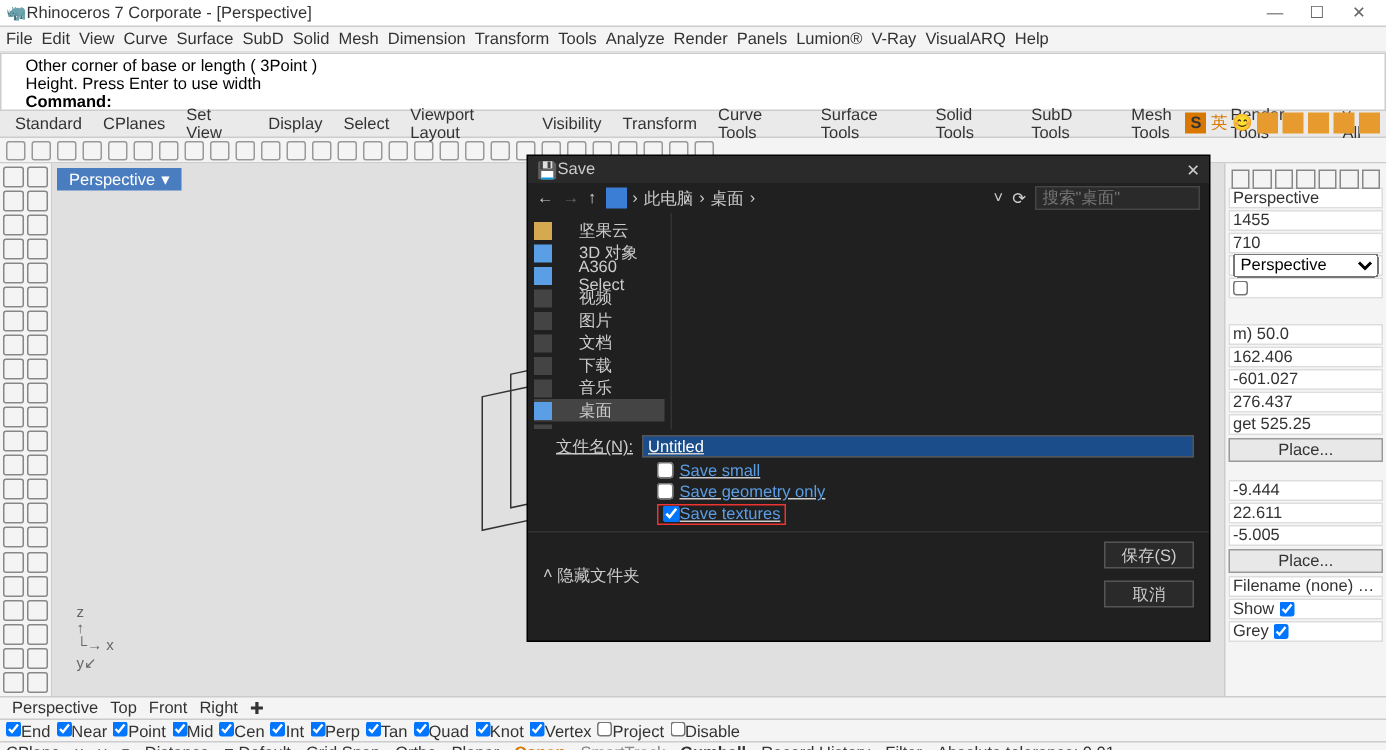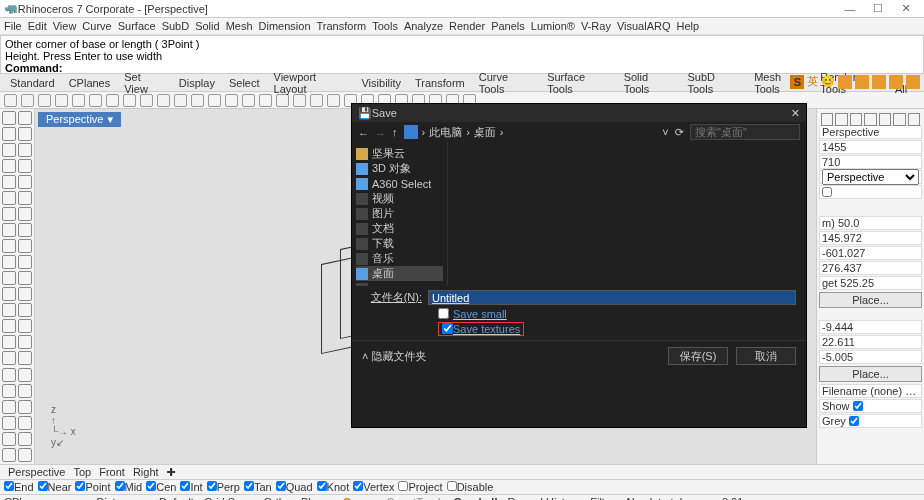--- a/index.html
+++ b/index.html
@@ -1,21 +1,21 @@
 <!DOCTYPE html>
 <html><head>
 <meta charset="utf-8">
 <style>
   *{margin:0;padding:0;box-sizing:border-box;font-family:"Microsoft YaHei",Tahoma,sans-serif;font-size:11px;}
   body{background:#f0f0f0;color:#333;width:924px;height:500px;overflow:hidden;position:relative;}
   .titlebar{height:18px;background:#fff;border-bottom:1px solid #ccc;display:flex;align-items:center;padding:0 4px;}
   .titlebar .title{flex:1;color:#333;}
   .titlebar .winbtn{width:28px;text-align:center;color:#666;}
   .menubar{height:17px;background:#f4f4f4;border-bottom:1px solid #ddd;display:flex;align-items:center;padding:0 4px;gap:6px;color:#333;}
-  .cmdarea{background:#fff;border:1px solid #ccc;padding:2px 4px;height:39px;line-height:12px;color:#000;}
+  .cmdarea{background:#fff;border:1px solid #ccc;padding:2px 16px;height:39px;line-height:12px;color:#000;}
   .tabbar{height:18px;background:#eaeaea;border-bottom:1px solid #ccc;display:flex;align-items:center;gap:14px;padding:0 10px;position:relative;}
   .tabbar span{color:#333;}
   .taboverlay{position:absolute;right:4px;top:0;display:flex;gap:3px;align-items:center;}
   .taboverlay .ic{width:14px;height:14px;display:inline-block;}
   .toolicons{height:17px;background:#f4f4f4;border-bottom:1px solid #ccc;display:flex;align-items:center;gap:4px;padding:0 4px;}
   .toolicons .ic{width:13px;height:13px;border:1px solid #999;border-radius:2px;}
   .mainrow{display:flex;height:355px;}
   .leftbar{width:35px;background:#f4f4f4;border-right:1px solid #ccc;display:flex;flex-wrap:wrap;gap:2px;padding:2px;}
   .leftbar .ic{width:14px;height:14px;border:1px solid #888;border-radius:2px;}
   .viewport{flex:1;background:#e0e0e0;position:relative;}
@@ -40,38 +40,38 @@
   .dlgtitle .t{flex:1;}
   .dlgtitle .x{color:#ccc;cursor:pointer;}
   .dlgnav{height:20px;display:flex;align-items:center;gap:6px;padding:0 6px;}
   .dlgnav .crumb{flex:1;display:flex;align-items:center;gap:4px;}
   .dlgnav .crumb .ic{width:14px;height:14px;background:#3a7fd5;}
   .dlgnav .search{width:110px;height:16px;background:#2a2a2a;border:1px solid #444;color:#888;padding:0 4px;}
   .dlgorg{height:18px;border-top:1px solid #333;border-bottom:1px solid #333;display:flex;align-items:center;padding:0 10px;gap:12px;}
   .dlgorg .help{margin-left:auto;width:14px;height:14px;background:#2b6dd1;border-radius:50%;text-align:center;color:#fff;line-height:14px;}
   .dlgbody{display:flex;height:144px;}
   .tree{width:96px;border-right:1px solid #333;padding:4px;overflow:hidden;}
-  .tree .item{display:flex;align-items:center;gap:4px;height:15px;}
+  .tree .item{display:flex;align-items:center;gap:18px;height:15px;}
   .tree .item .ic{width:12px;height:12px;}
   .tree .sel{background:#444;}
   .files{flex:1;padding:4px;}
   .files .item{display:flex;align-items:center;gap:4px;height:14px;}
   .files .item .ic{width:12px;height:10px;background:#d4a94f;}
   .dlgfields{padding:4px 10px;text-decoration:underline;}
   .fieldrow{display:flex;align-items:center;margin-bottom:3px;}
   .fieldrow label{width:60px;text-align:right;margin-right:6px;color:#ccc;}
   .fieldrow input,.fieldrow .sel{flex:1;height:15px;background:#333;border:1px solid #555;color:#fff;padding:0 3px;}
   .fieldrow input.hl{background:#1b4d8a;}
   .opts{padding-left:76px;}
   .opts .o{display:flex;align-items:flex-start;gap:4px;height:14px;color:#5a9fe6;}
   .opts .o input{width:11px;height:11px;}
   .opts .redbox{border:1px solid #e33;padding:0 3px;display:inline-flex;}
   .dlgfoot{display:flex;align-items:center;padding:6px 10px;border-top:1px solid #333;}
   .dlgfoot .hide{color:#ccc;}
-  .dlgfoot .btns{margin-left:auto;display:flex;gap:8px;}
+  .dlgfoot .btns{margin-left:auto;display:flex;gap:8px;flex-direction:column;}
   .dlgfoot button{width:60px;height:18px;background:#2a2a2a;border:1px solid #555;color:#ccc;}
   .simg{background:#e79b2e;color:#fff;font-size:9px;}
   .sbox{width:14px;height:14px;background:#d87800;display:inline-flex;align-items:center;justify-content:center;color:#fff;font-weight:bold;}
   select.persp{width:100%;font-size:11px;}
   .chk{width:10px;height:10px;}
 </style>
 </head>
 <body>
 
 <div class="titlebar">
@@ -238,21 +238,21 @@
     <div class="row">1455</div>
     <div class="row">710</div>
     <div class="row">
         <select class="persp"><option>Perspective</option></select>
       </div>
     <div class="row">
         <input type="checkbox" class="chk" style="">
       </div>
     <div style="height:16px"></div>
     <div class="row"><span>m)</span>&nbsp;<span>50.0</span></div>
-    <div class="row">145.972</div>
+    <div class="row">162.406</div>
     <div class="row">-601.027</div>
     <div class="row">276.437</div>
     <div class="row"><span>get</span>&nbsp;<span>525.25</span></div>
     <div class="btn">Place...</div>
     <div style="height:10px"></div>
     <div class="row">-9.444</div>
     <div class="row">22.611</div>
     <div class="row">-5.005</div>
     <div class="btn">Place...</div>
     <div class="row"><span>Filename</span>&nbsp;<span>(none)</span>&nbsp;…</div>
@@ -373,20 +373,24 @@
     <div class="fieldrow">
       <label>文件名(N):</label>
       <input class="hl" value="Untitled" style="">
     </div>
     <div class="opts" id="opts">
         <div class="o">
           <input type="checkbox" style="">
           <span>Save small</span>
         </div>
         <div class="o">
+          <input type="checkbox" style="">
+          <span>Save geometry only</span>
+        </div>
+        <div class="o">
           <span class="redbox">
             <input type="checkbox" checked="" style="">
             <span>Save textures</span>
           </span>
         </div>
       </div>
   </div>
   <div class="dlgfoot">
     <span>˄</span>&nbsp;
     <span class="hide">隐藏文件夹</span>

